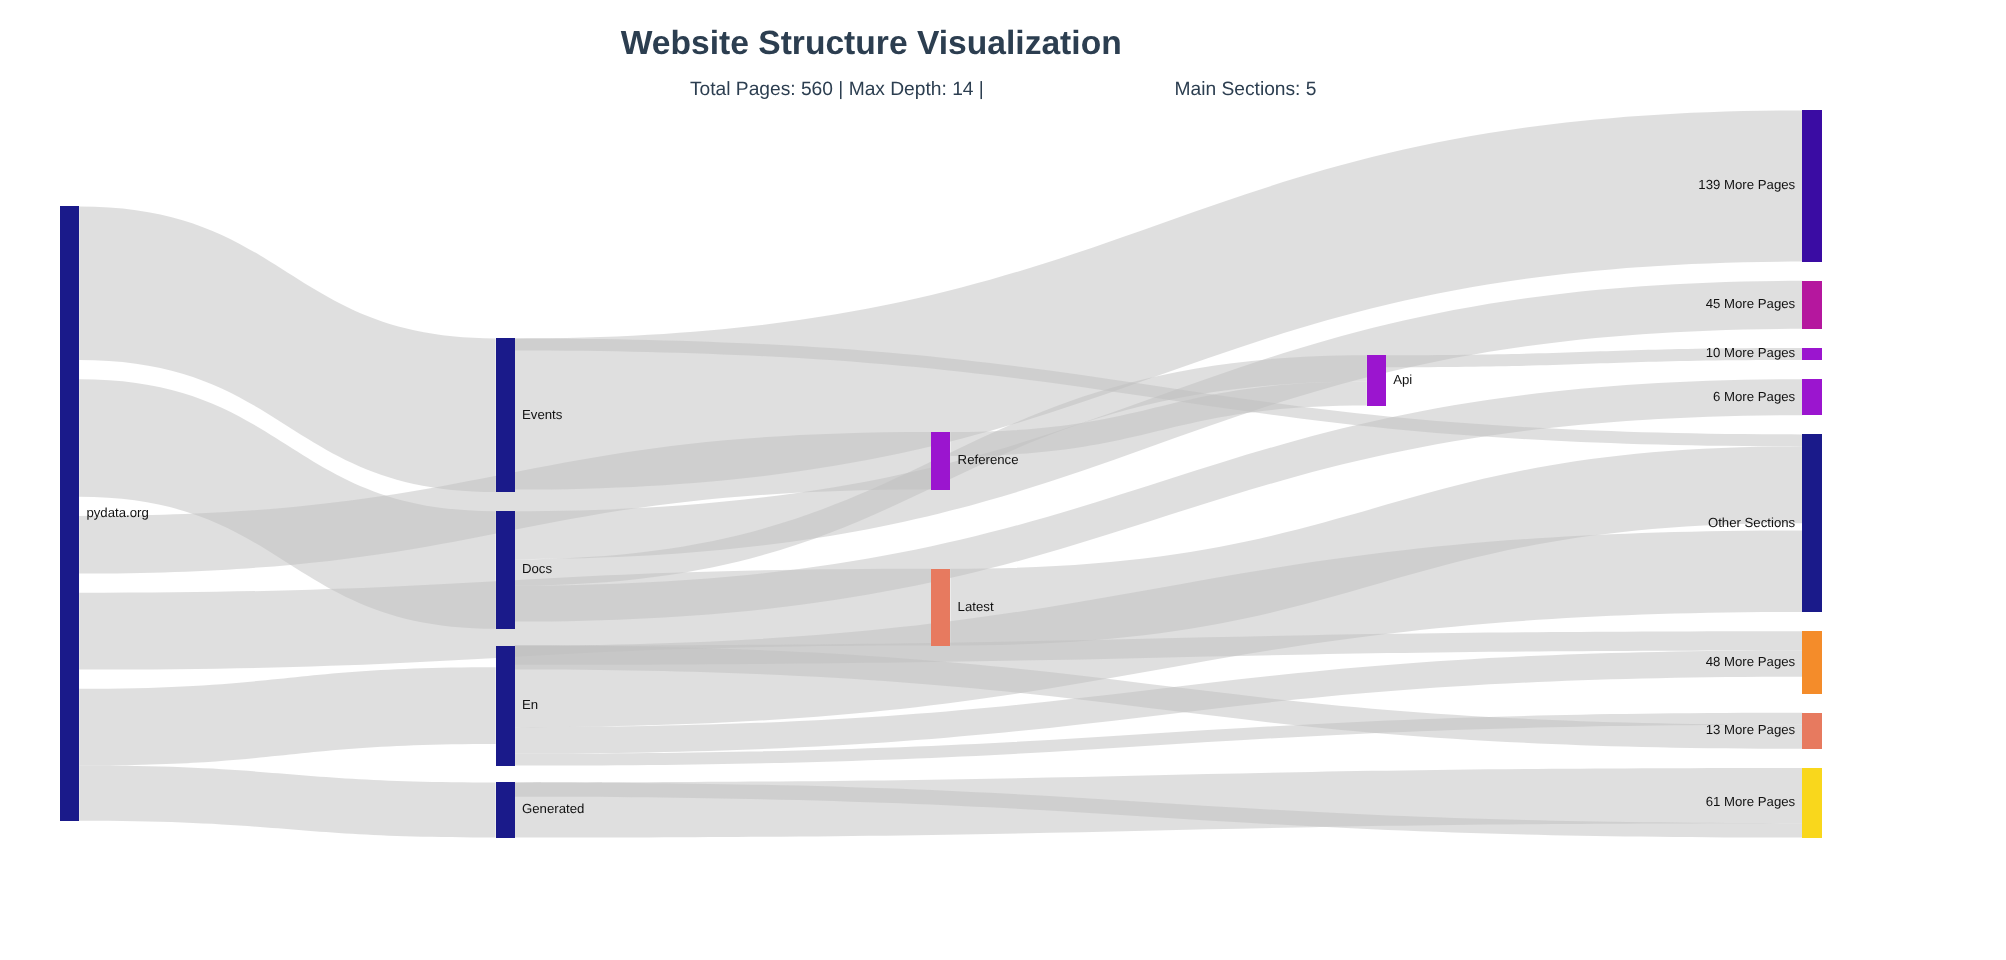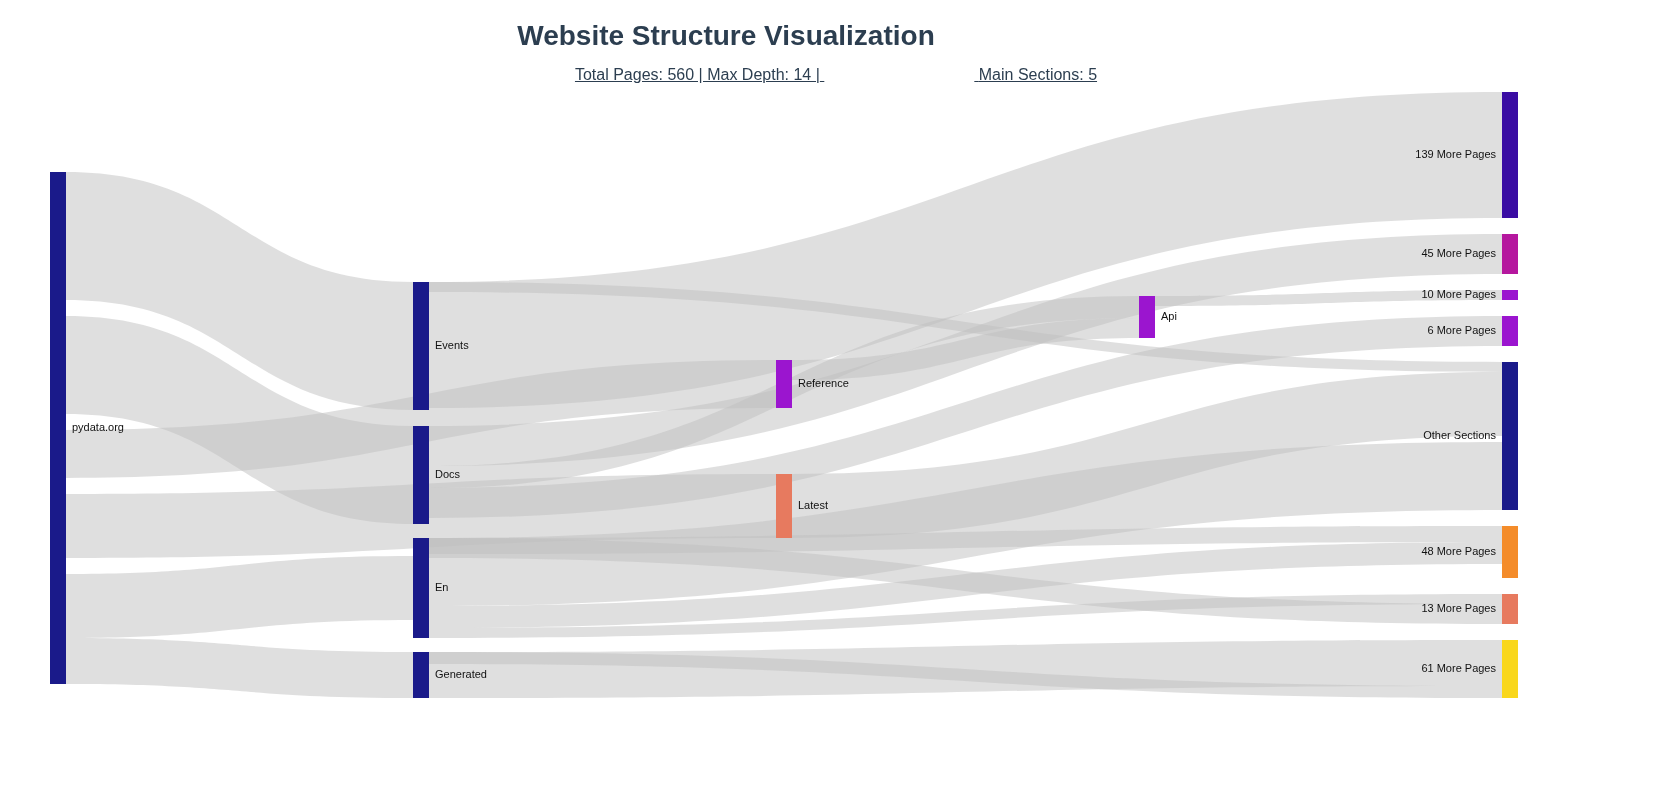--- a/index.html
+++ b/index.html
@@ -22,21 +22,20 @@
     color: #2c3e50;
   }
   .subtitle {
     position: absolute;
     top: 66px;
     left: 0;
     width: 1672px;
     text-align: center;
     font-size: 16px;
     color: #2c3e50;
-    text-decoration: underline;
   }
   .subtitle .gap {
     display: inline-block;
     width: 150px;
   }
   svg.sankey {
     position: absolute;
     top: 0;
     left: 0;
   }

